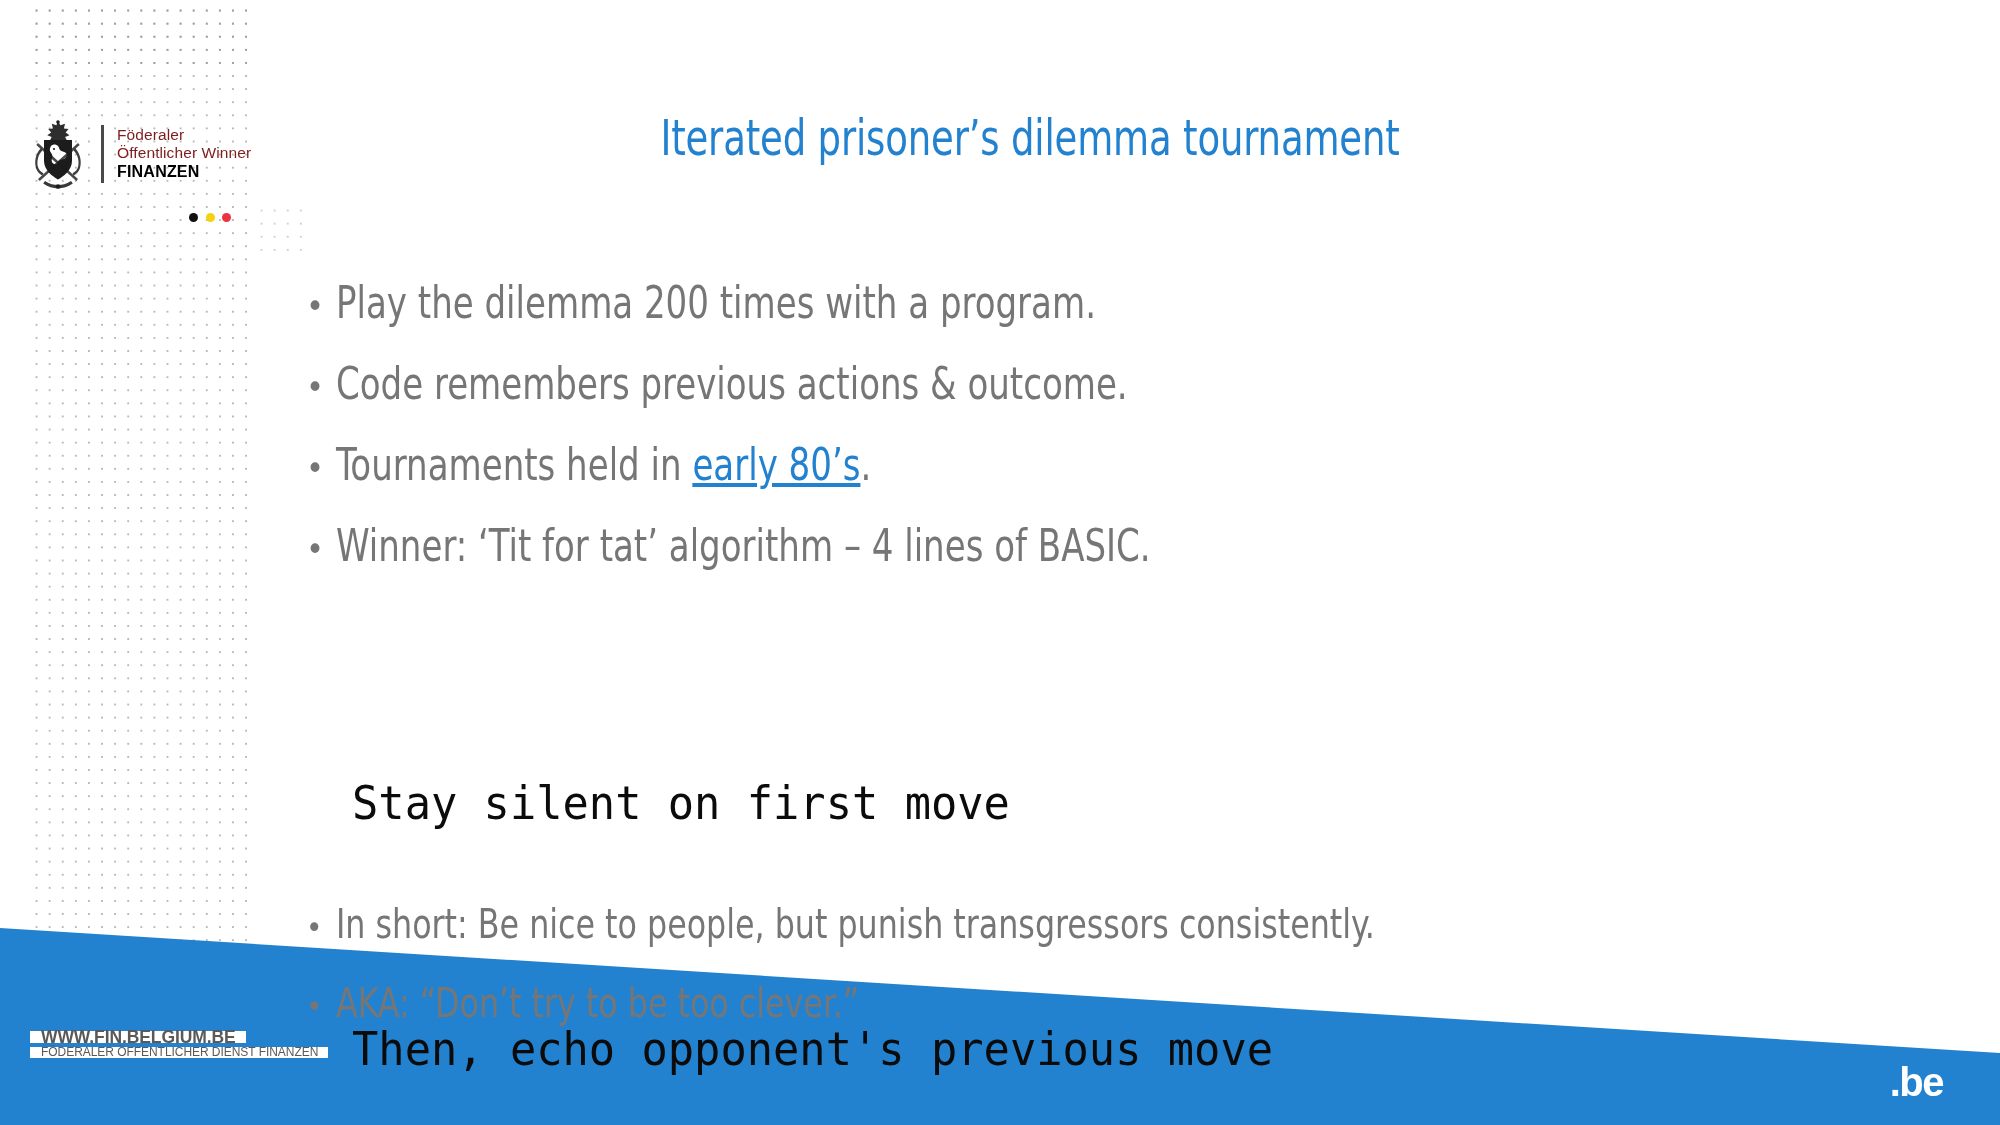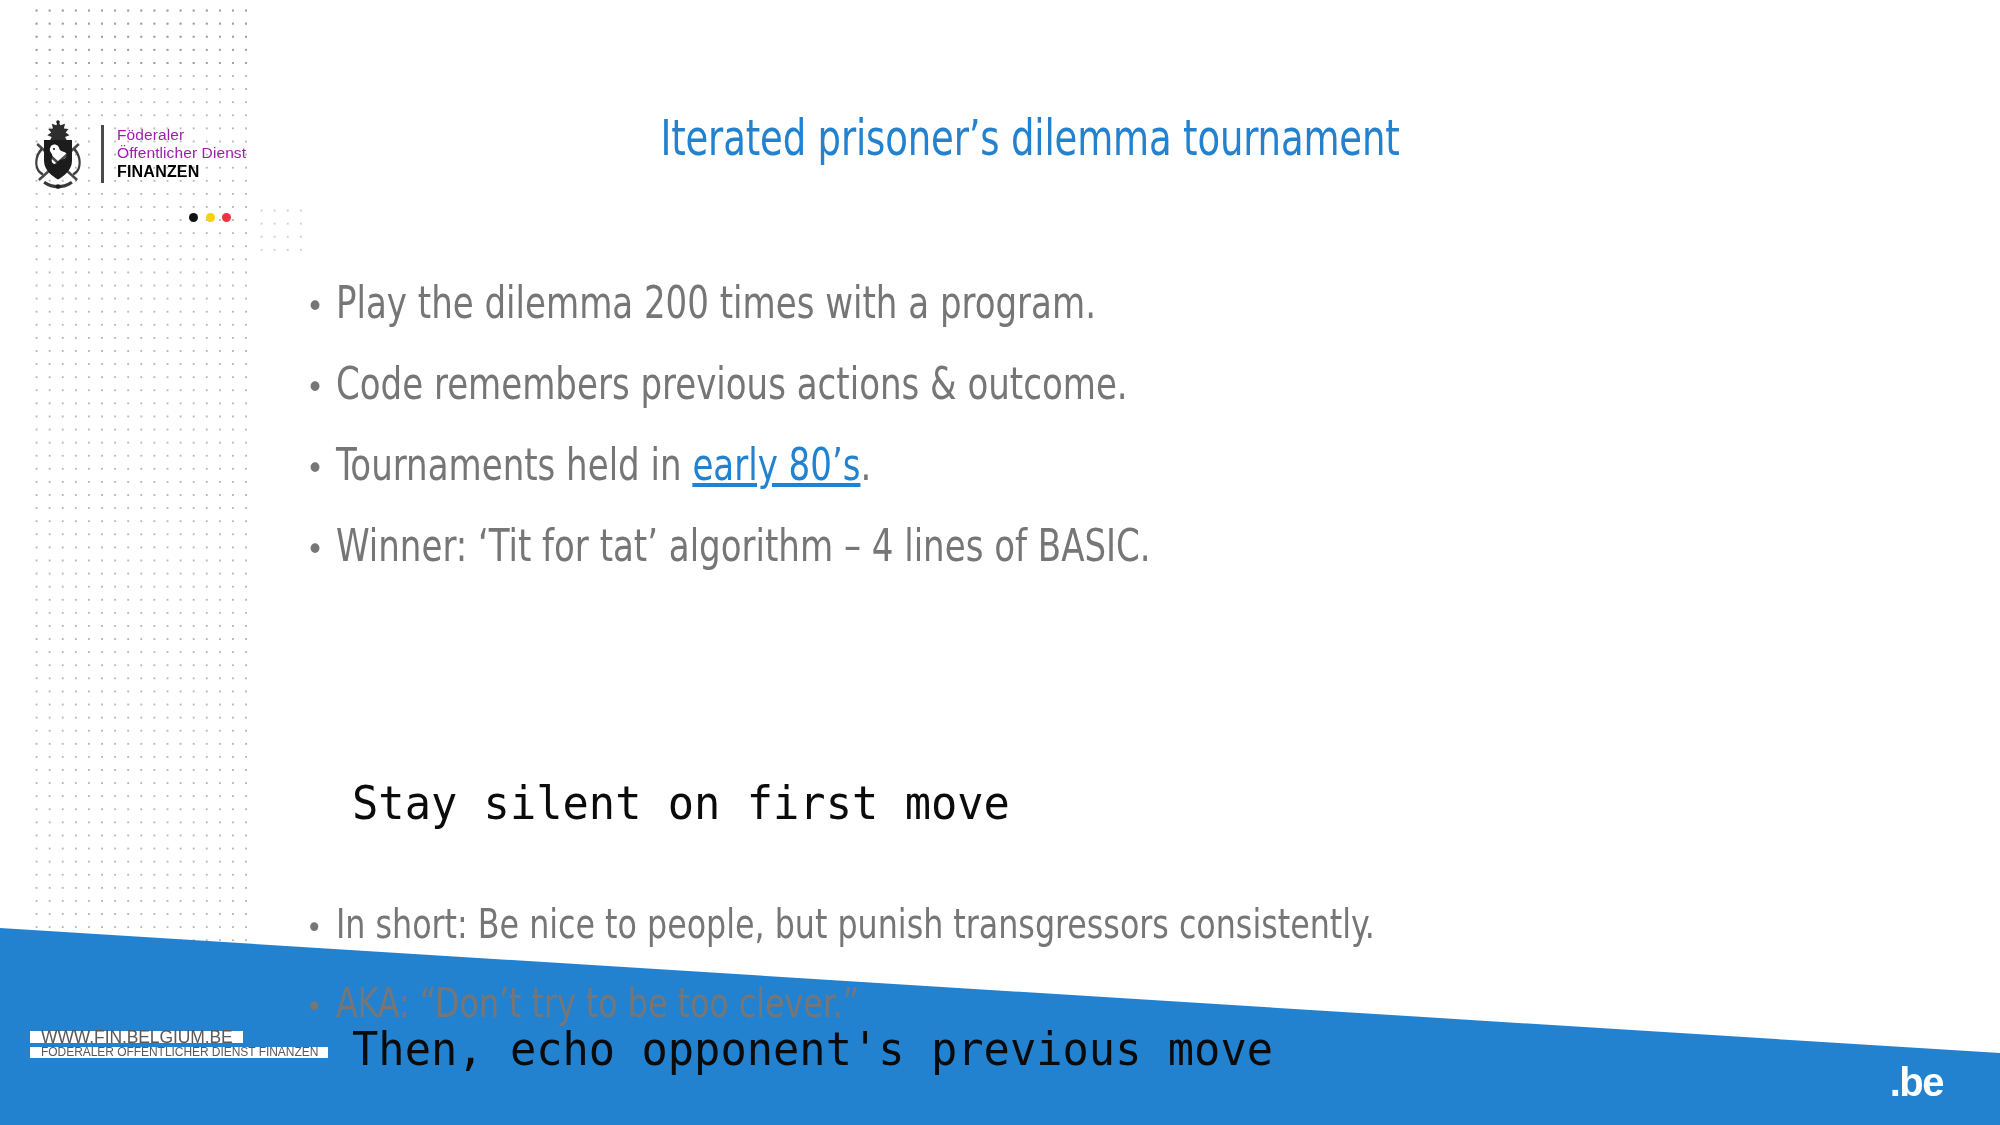--- a/index.html
+++ b/index.html
@@ -99,21 +99,21 @@
   }
   .logo-text {
     display: flex;
     flex-direction: column;
     justify-content: center;
     line-height: 1.18;
   }
   .logo-text .l1,
   .logo-text .l2 {
     font-size: 15.5px;
-    color: #a21caf;
+    color: #7f1d1d;
     letter-spacing: 0.1px;
     white-space: nowrap;
   }
   .logo-text .l3 {
     font-size: 16px;
     font-weight: bold;
     color: #000000;
     letter-spacing: 0.2px;
     margin-top: 1px;
     white-space: nowrap;
@@ -218,21 +218,21 @@
     z-index: 7;
   }
   .flabel {
     background: #ffffff;
     color: #595959;
     font-family: "Liberation Sans", sans-serif;
     display: inline-block;
     white-space: nowrap;
   }
   .flabel.primary {
-    font-weight: normal;
+    font-weight: bold;
     font-size: 17.5px;
     letter-spacing: -0.1px;
     padding: 6px 10px 6px 11px;
   }
   .flabel.secondary {
     font-weight: normal;
     font-size: 12px;
     letter-spacing: -0.05px;
     padding: 5px 10px 6px 11px;
   }
@@ -295,21 +295,21 @@
           <path d="M51 25 l-40 36 1.7 1.9 40-36z" opacity="0.8"></path>
 
           <path d="M18 63 c5 3 9 4 13 4 s8-1 13-4 l1.8 2.6 c-5 3.4-9.6 4.8-14.8 4.8 s-9.8-1.4-14.8-4.8z" opacity="0.88"></path>
           <circle cx="31" cy="68.5" r="2.3"></circle>
         </g>
       </svg>
     </span>
     <span class="logo-rule"></span>
     <span class="logo-text">
       <span class="l1">Föderaler</span>
-      <span class="l2">Öffentlicher Dienst</span>
+      <span class="l2">Öffentlicher Winner</span>
       <span class="l3">FINANZEN</span>
     </span>
   </div>
 
   <div class="slide-title">Iterated prisoner’s dilemma tournament</div>
 
   <div class="body-list">
 
     <div class="bullet">
       <span class="dot">•</span>

